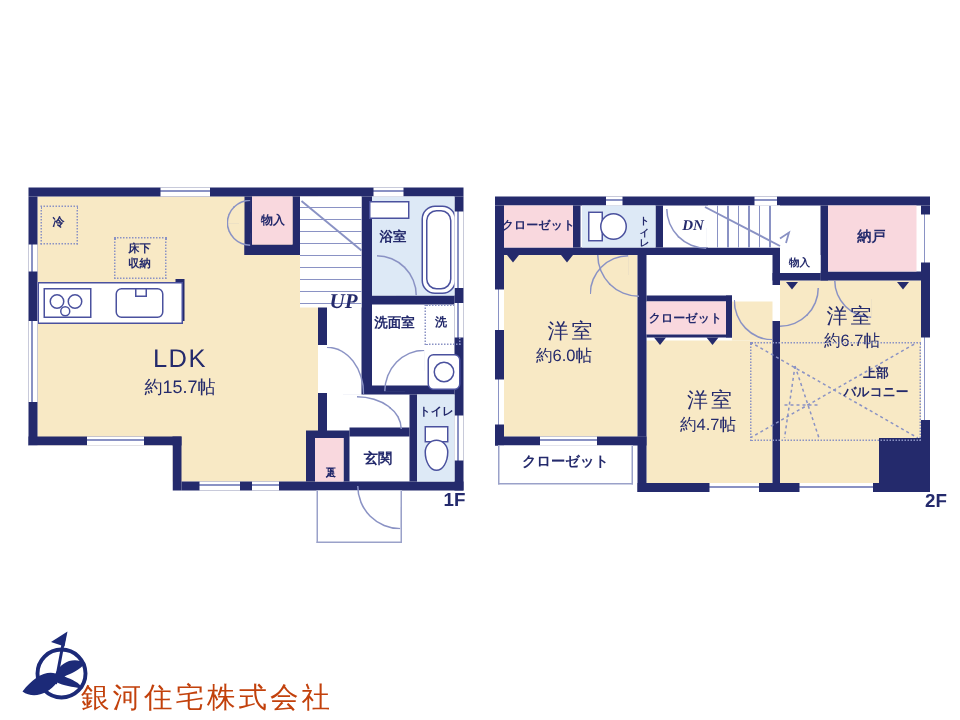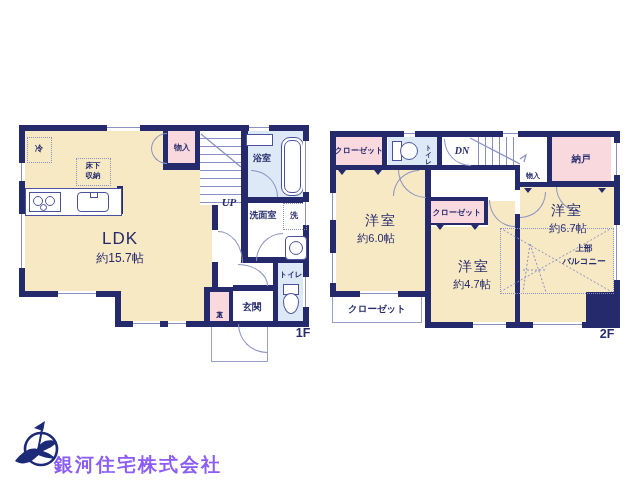--- a/index.html
+++ b/index.html
@@ -24,21 +24,21 @@
   .arc.tr{border-top:1.3px solid #8a92c4;border-right:1.3px solid #8a92c4;border-top-right-radius:100% 100%;}
   .arc.bl{border-bottom:1.3px solid #8a92c4;border-left:1.3px solid #8a92c4;border-bottom-left-radius:100% 100%;}
   .arc.br{border-bottom:1.3px solid #8a92c4;border-right:1.3px solid #8a92c4;border-bottom-right-radius:100% 100%;}
   .stairsH{position:absolute;background:#fff;
      background-image:repeating-linear-gradient(180deg,transparent 0 7px,#8a92c4 7px 8px);}
   .stairsV{position:absolute;background:#fff;
      background-image:repeating-linear-gradient(90deg,transparent 0 6px,#8a92c4 6px 7px);}
   .vmark{position:absolute;width:0;height:0;border-left:4px solid transparent;border-right:4px solid transparent;
      border-top:5px solid #242a6c;}
   .serif-i{font-family:"Liberation Serif",serif;font-style:italic;font-weight:bold;}
-  .company{position:absolute;color:#8b5cf6;font-weight:bold;letter-spacing:2px;}
+  .company{position:absolute;color:#c2410c;font-weight:normal;letter-spacing:2px;}
 </style>
 </head>
 <body>
 
 <div id="stage">
 
   <div>
 
     <div class="cream" style="left:25px;top:131px;width:187px;height:190px;"></div>
     <div class="white" style="left:212px;top:131px;width:91px;height:190px;"></div>
@@ -69,21 +69,21 @@
 
     <div class="pink" style="left:168px;top:131px;width:27px;height:32px;"></div>
     <div class="lbl" style="left:182px;top:148px;font-size:8px;font-weight:bold;">物入</div>
     <div class="arc tl" style="left:151px;top:133px;width:15px;height:15px;"></div>
     <div class="arc bl" style="left:151px;top:148px;width:15px;height:15px;"></div>
 
     <div class="stairsH" style="left:200px;top:131px;width:41px;height:74px;"></div>
     <svg class="abs" style="left:198px;top:131px;" width="45" height="80">
       <line x1="3" y1="3" x2="43" y2="36" stroke="#8a92c4" stroke-width="1.3"></line>
     </svg>
-    <div class="lbl serif-i" style="left:229px;top:202px;font-size:11px;">UP</div>
+    <div class="lbl serif-i" style="left:229px;top:202px;font-size:14px;">UP</div>
 
     <div class="blue" style="left:248px;top:131px;width:55px;height:66px;"></div>
     <div class="fix" style="left:281px;top:137px;width:21px;height:57px;border-radius:9px;">
       <div class="abs" style="left:2px;top:2px;right:2px;bottom:2px;border:1px solid #4a519e;border-radius:7px;"></div>
     </div>
     <div class="fix" style="left:246px;top:134px;width:25px;height:10px;"></div>
     <div class="arc tr" style="left:251px;top:170px;width:26px;height:26px;"></div>
     <div class="lbl" style="left:262px;top:158px;font-size:9px;font-weight:bold;">浴室</div>
 
     <div class="lbl" style="left:263px;top:215px;font-size:9px;font-weight:bold;">洗面室</div>
@@ -218,21 +218,21 @@
       <polyline points="30,16 23,64" fill="none" stroke="#8a92c4" stroke-width="1" stroke-dasharray="2,2"></polyline>
       <polyline points="30,16 46,64" fill="none" stroke="#8a92c4" stroke-width="1" stroke-dasharray="2,2"></polyline>
       <line x1="23" y1="42" x2="46" y2="42" stroke="#8a92c4" stroke-width="1" stroke-dasharray="2,2"></line>
     </svg>
     <div class="lbl" style="left:584px;top:249px;font-size:8.5px;font-weight:bold;">上部</div>
     <div class="lbl" style="left:584px;top:262px;font-size:8.5px;font-weight:bold;">バルコニー</div>
 
     <div class="thinbox" style="left:332px;top:297px;width:88px;height:25px;border-top:none;"></div>
     <div class="lbl" style="left:377px;top:309px;font-size:9.5px;font-weight:bold;">クローゼット</div>
 
-    <div class="lbl" style="left:607px;top:334px;font-size:12.5px;font-weight:bold;">2F</div>
+    <div class="lbl" style="left:624px;top:334px;font-size:12.5px;font-weight:bold;">2F</div>
 
     <div class="winv" style="left:330px;top:193px;height:27px;"></div>
     <div class="winv" style="left:330px;top:253px;height:30px;"></div>
     <div class="winh" style="left:360px;top:291px;width:38px;"></div>
     <div class="winh" style="left:473px;top:322px;width:33px;"></div>
     <div class="winh" style="left:533px;top:322px;width:49px;"></div>
     <div class="winv" style="left:614px;top:143px;height:32px;"></div>
     <div class="winv" style="left:614px;top:225px;height:55px;"></div>
     <div class="winh" style="left:404px;top:131px;width:11px;"></div>
     <div class="winh" style="left:503px;top:131px;width:15px;"></div>

